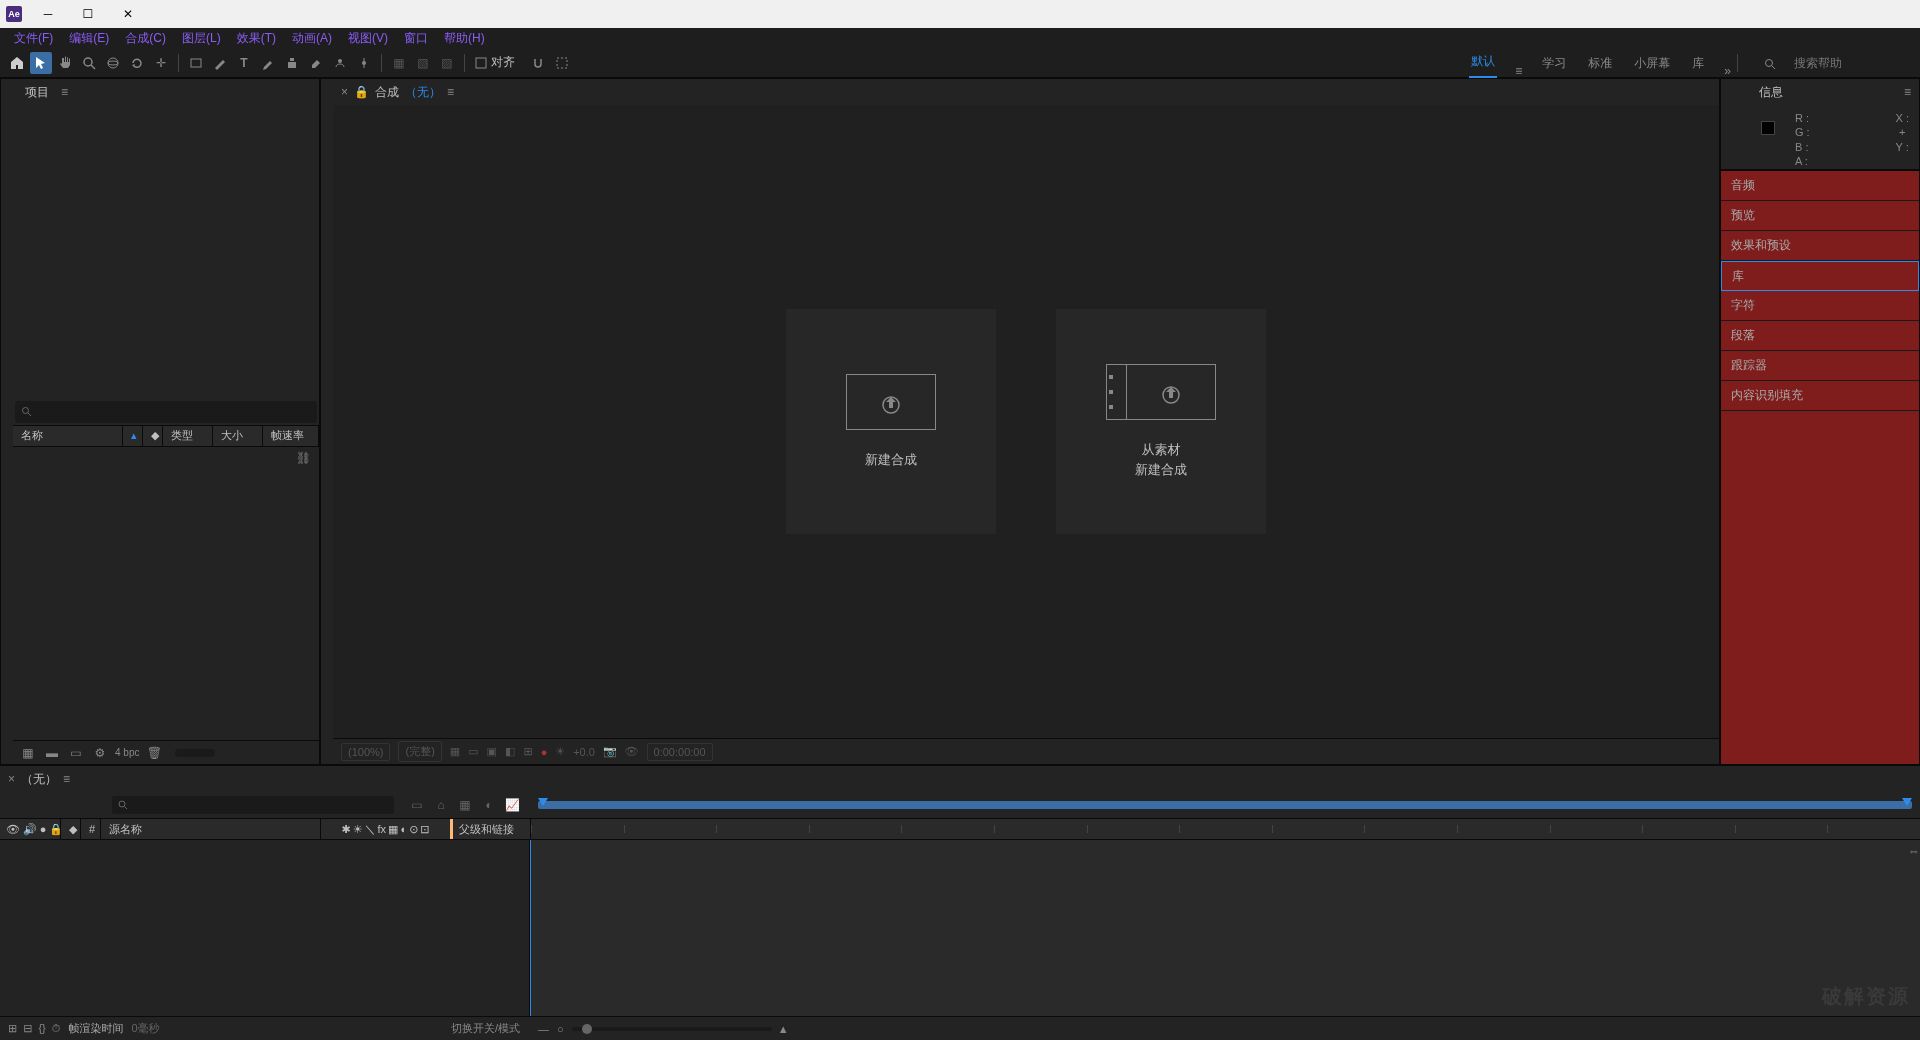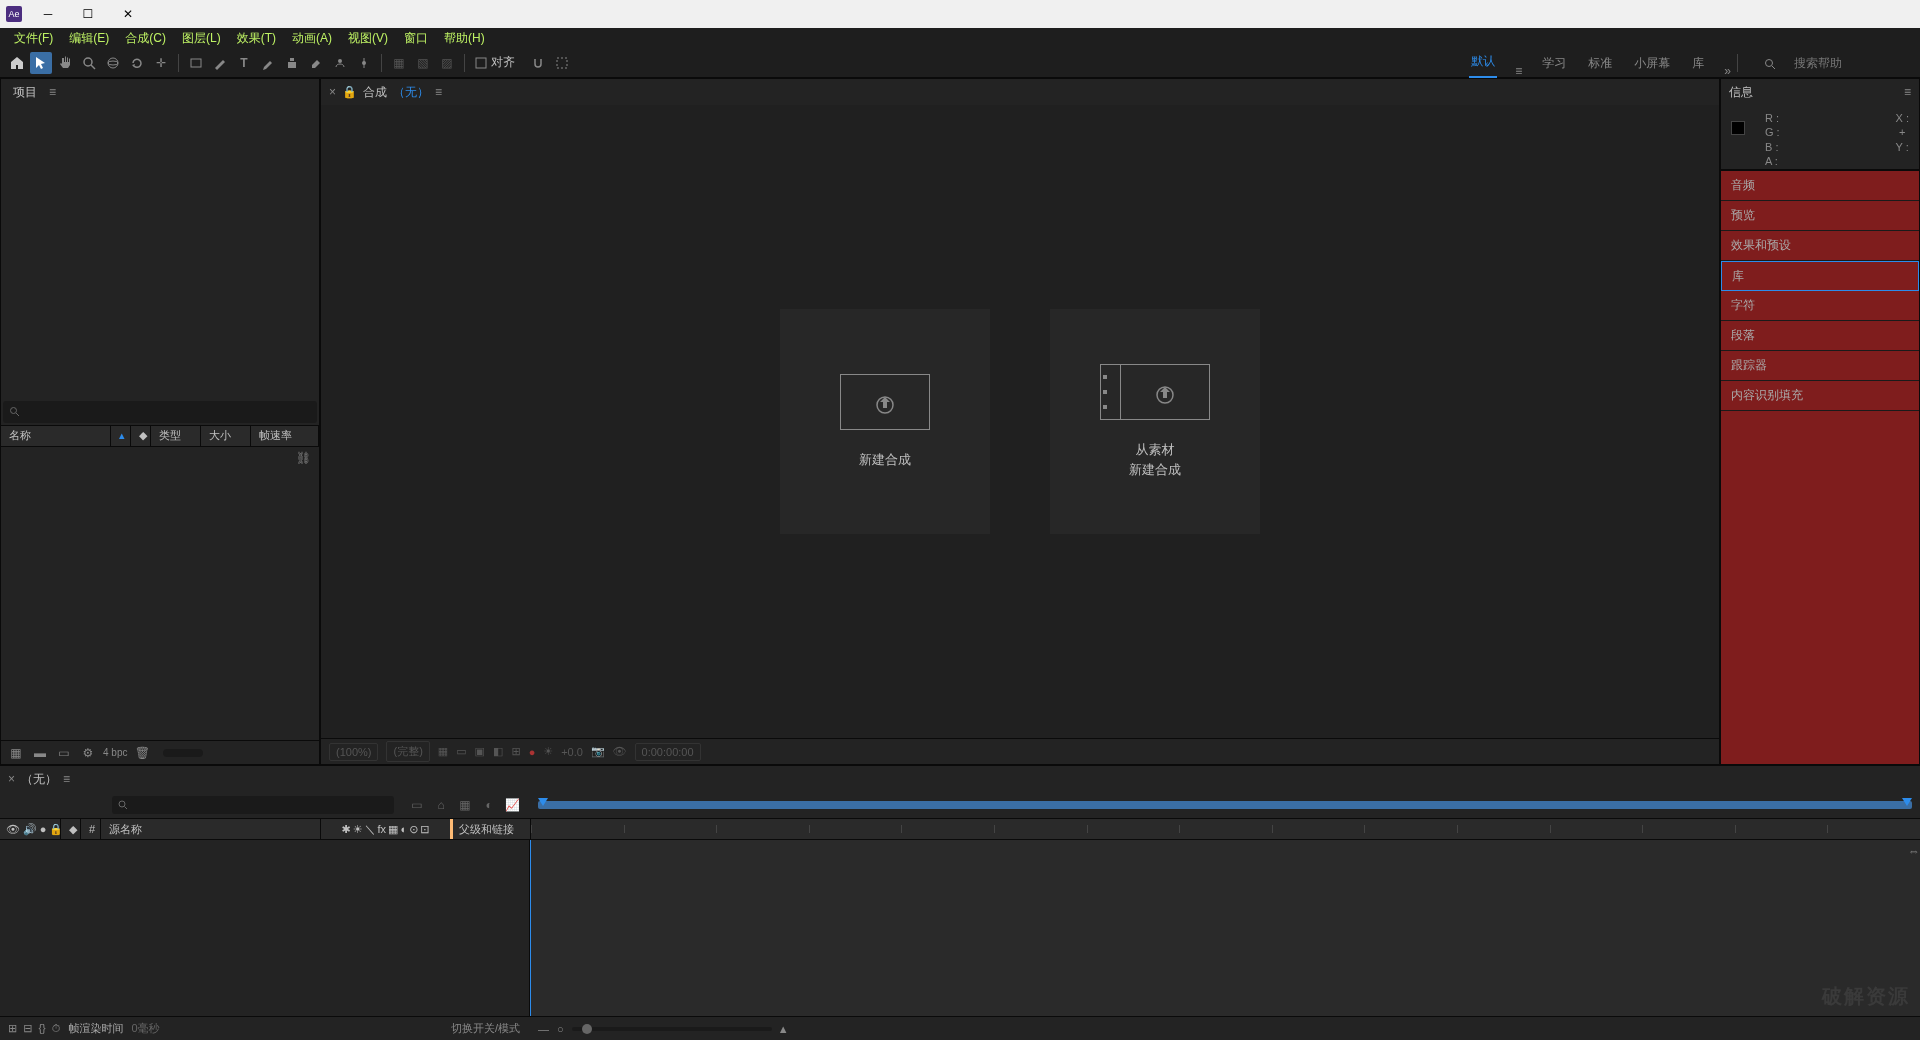--- a/index.html
+++ b/index.html
@@ -1,43 +1,43 @@
 <!DOCTYPE html>
 <html><head>
 <meta charset="utf-8">
 <style>
 * { margin:0; padding:0; box-sizing:border-box; font-family:"Microsoft YaHei",Arial,sans-serif; user-select:none; }
 body { background:#1e1e1e; color:#c0c0c0; font-size:12px; overflow:hidden; width:1920px; height:1040px; }
 
 
 .titlebar { height:28px; background:#f0f0f0; color:#000; display:flex; align-items:center; padding:0 6px; }
-.titlebar .app-icon { width:16px; height:16px; background:#4b2d7f; border-radius:2px; margin-right:6px; display:flex; align-items:center; justify-content:center; color:#fff; font-size:9px; font-weight:normal; }
+.titlebar .app-icon { width:16px; height:16px; background:#4b2d7f; border-radius:2px; margin-right:6px; display:flex; align-items:center; justify-content:center; color:#fff; font-size:9px; font-weight:bold; }
 .titlebar .title-text { flex:1; font-size:12px; }
 .titlebar .win-btn { width:40px; height:28px; display:flex; align-items:center; justify-content:center; cursor:pointer; }
 
 
 .menubar { height:20px; background:#1e1e1e; display:flex; align-items:center; padding:0 6px; gap:0; }
-.menubar .menu-item { padding:2px 8px; cursor:pointer; font-size:12px; color:#bef264; }
+.menubar .menu-item { padding:2px 8px; cursor:pointer; font-size:12px; color:#8b5cf6; }
 
 
 .toolbar { height:30px; background:#1e1e1e; border-bottom:1px solid #0a0a0a; display:flex; align-items:center; padding:0 6px; gap:2px; }
 .tool-btn { width:22px; height:22px; display:flex; align-items:center; justify-content:center; cursor:pointer; color:#888; border-radius:2px; }
 .tool-btn.active { background:#3a6ea5; color:#fff; }
 .tool-sep { width:1px; height:18px; background:#444; margin:0 4px; }
 .toolbar .spacer { flex:1; }
 .snap-label { color:#c0c0c0; font-size:12px; margin-left:4px; display:flex; align-items:center; gap:4px;}
 .workspace-tabs { display:flex; gap:18px; align-items:flex-end; }
 .workspace-tab { color:#888; cursor:pointer; font-size:12px; padding:6px 2px; }
 .workspace-tab.active { color:#2d8ceb; border-bottom:2px solid #2d8ceb; }
 .search-help { display:flex; align-items:flex-end; gap:18px; margin-left:20px; width:150px; color:#888; }
 .search-help input { background:transparent; border:none; color:#888; outline:none; font-size:12px; width:100px;}
 
 
 .main { display:flex; height:calc(100% - 28px - 20px - 30px - 275px); }
-.panel { background:#232323; border:1px solid #0a0a0a; display:flex; flex-direction:column; }
+.panel { background:#232323; border:1px solid #0a0a0a; display:flex; flex-direction:column;padding-left:12px; }
 .panel-header { height:26px; display:flex; align-items:center; padding:0 8px; gap:8px; font-size:12px; color:#c0c0c0; background:#232323;}
 .panel-header .panel-tab { padding:3px 4px;}
 .panel-header .hamburger { margin-left:auto; cursor:pointer; color:#888; }
 
 
 .project-panel { width:320px; }
 .project-body { flex:1; background:#232323; }
 .project-search { height:22px; background:#1a1a1a; margin:2px; border-radius:3px; display:flex; align-items:center; padding:0 6px; color:#666; }
 .project-cols { height:22px; background:#2a2a2a; display:flex; align-items:center; font-size:11px; border-top:1px solid #0a0a0a; border-bottom:1px solid #0a0a0a;}
 .project-cols span { padding:0 8px; border-right:1px solid #0a0a0a; height:100%; display:flex; align-items:center;}
@@ -54,21 +54,21 @@
 .comp-header .comp-none { color:#2d8ceb; }
 .comp-body { flex:1; background:#202020; display:flex; align-items:center; justify-content:center; gap:60px; }
 .comp-card { width:210px; height:225px; background:#272727; display:flex; flex-direction:column; align-items:center; justify-content:center; gap:20px; cursor:pointer; }
 .comp-card .card-icon { width:90px; height:56px; border:1.5px solid #888; display:flex; align-items:center; justify-content:center; position:relative;}
 .comp-card .card-label { color:#c0c0c0; font-size:13px; text-align:center; line-height:1.5;}
 .comp-footer { height:26px; background:#232323; display:flex; align-items:center; gap:8px; padding:0 8px; border-top:1px solid #0a0a0a; color:#555; font-size:11px;}
 .comp-footer .cf-item { padding:2px 6px; border:1px solid #333; border-radius:2px; color:#555;}
 
 
 .right-panels { width:200px; display:flex; flex-direction:column; }
-.info-panel { background:#232323; border:1px solid #0a0a0a; }
+.info-panel { background:#232323; border:1px solid #0a0a0a;padding-left:30px; }
 .info-body { padding:6px 10px; display:flex; gap:20px; font-size:11px; color:#888; height:64px;}
 .info-body .color-sw { width:14px; height:14px; background:#000; border:1px solid #444; margin-top:10px;}
 .info-body .rgba { line-height:1.3; }
 .info-body .xy { line-height:1.3; margin-left:auto; }
 .side-accordion { flex:1; background:#7f1d1d; border:1px solid #0a0a0a; display:flex; flex-direction:column; }
 .acc-item { height:30px; display:flex; align-items:center; padding:0 10px; border-bottom:1px solid #1a1a1a; cursor:pointer; color:#aaa; font-size:12px;}
 .acc-item.selected { border:1px solid #2d8ceb; }
 
 
 .timeline { height:275px; background:#232323; border-top:1px solid #0a0a0a; display:flex; flex-direction:column;}

